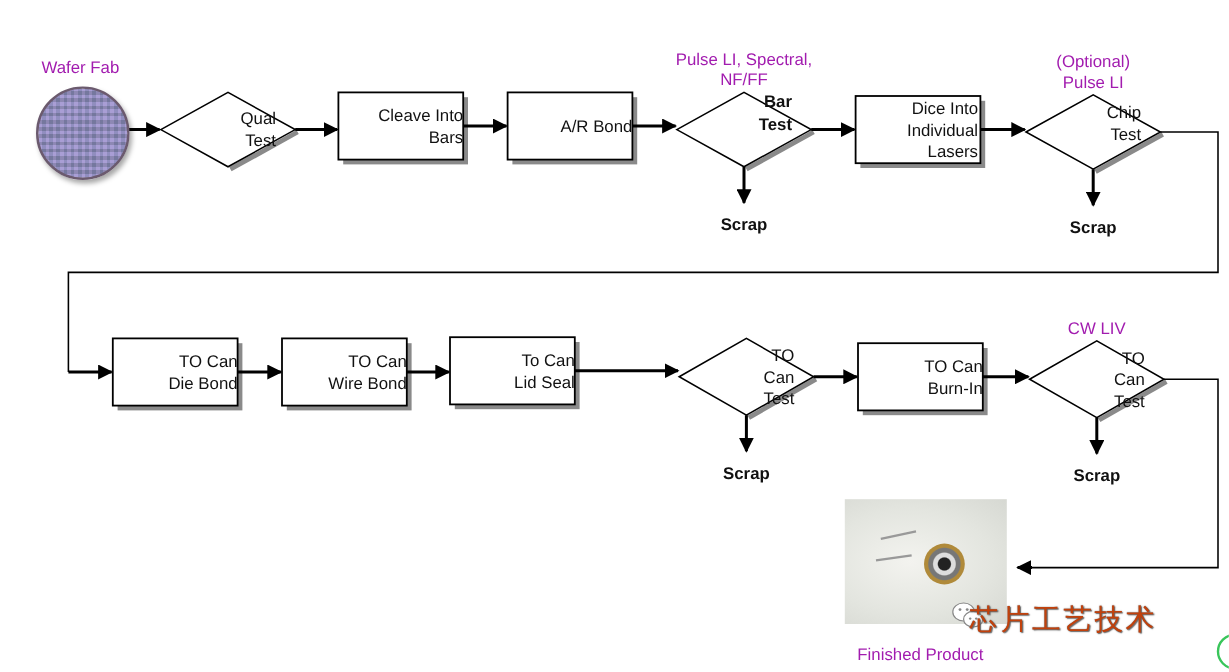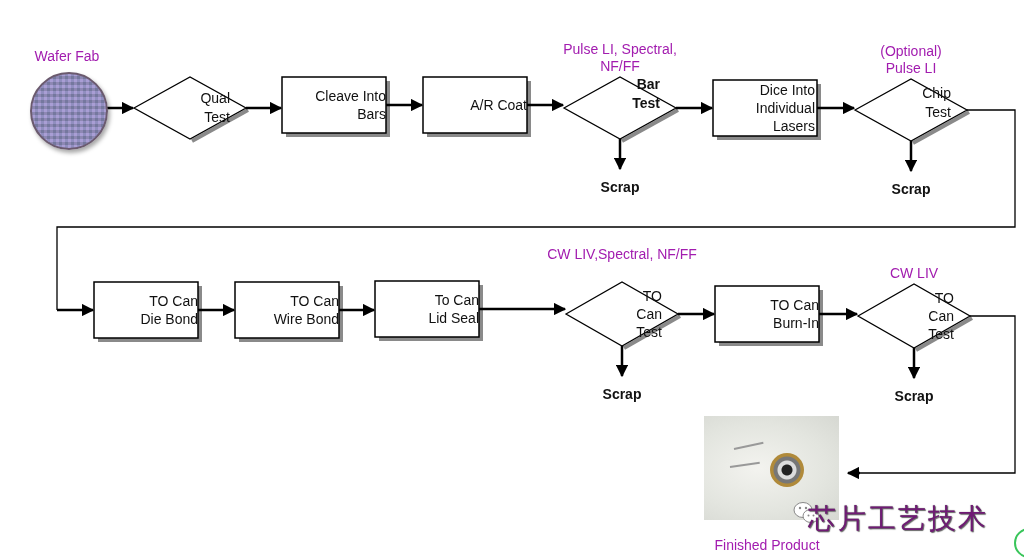--- a/index.html
+++ b/index.html
@@ -12,21 +12,21 @@
   .wafer { position: absolute; left: 30px; top: 72px; width: 74px; height: 74px; border-radius: 50%;
            background:
              repeating-linear-gradient(0deg, rgba(140,130,200,0.55) 0 3px, rgba(90,90,140,0.55) 3px 6px),
              repeating-linear-gradient(90deg, rgba(170,150,210,0.6) 0 3px, rgba(80,90,130,0.6) 3px 6px);
            border: 2px solid #6b5a6e; box-shadow: 2px 3px 4px rgba(0,0,0,0.35); }
   .photo { position: absolute; left: 704px; top: 416px; width: 135px; height: 104px;
            background: radial-gradient(ellipse at 40% 50%, #f3f3ef 0%, #e3e5df 60%, #d6d8d2 100%); }
   .can-body { position: absolute; left: 770px; top: 453px; width: 34px; height: 34px; border-radius: 50%;
               background: radial-gradient(circle, #222 0 5px, #ddd 6px 9px, #777 10px 13px, #b08a3a 14px 17px); }
   .pin { position: absolute; height: 2px; background: #999; width: 30px; transform-origin: left center; }
-  .wm { position: absolute; left: 808px; top: 500px; font-size: 28px; color: #701a75;
+  .wm { position: absolute; left: 808px; top: 500px; font-size: 24px; color: #c2410c;
         text-shadow: 0 0 1px #555, 1px 1px 1px #666; letter-spacing: 2px; font-family: "DejaVu Sans", sans-serif; }
   .wm-icon { position: absolute; left: 793px; top: 500px; width: 28px; height: 26px; }
   .badge { position: absolute; left: 1014px; top: 528px; width: 26px; height: 26px; border-radius: 50%;
            border: 2px solid #39c55a; background: #fff; }
 </style>
 </head>
 <body>
 
 <svg id="canvas" width="1024" height="560">
   <defs>
@@ -89,21 +89,21 @@
 <div id="texts">
     <div class="boxtxt" style="left:150px; top:87px; width:80px; height:42px; line-height:19px;">
       <span>Qual</span>
       <span>Test</span>
     </div>
     <div class="boxtxt" style="left:282px; top:77px; width:104px; height:56px;">
       <span>Cleave Into</span>
       <span>Bars</span>
     </div>
     <div class="boxtxt" style="left:423px; top:77px; width:104px; height:56px;">
-      <span>A/R Coat</span>
+      <span>A/R Bond</span>
     </div>
     <div class="boxtxt" style="left:580px; top:73px; width:80px; height:42px; line-height:19px;font-weight:bold;">
       <span>Bar</span>
       <span>Test</span>
     </div>
     <div class="scrap" style="left:620px; top:179px;">Scrap</div>
     <div class="lbl" style="left:620px; top:41px;">
       <div>Pulse LI, Spectral,</div>
       <div>NF/FF</div>
     </div>
@@ -133,21 +133,20 @@
       <span>To Can</span>
       <span>Lid Seal</span>
     </div>
     <div class="boxtxt" style="left:582px; top:282px; width:80px; height:64px; line-height:18px;">
       <span>TO</span>
       <span>Can</span>
       <span>Test</span>
     </div>
     <div class="scrap" style="left:622px; top:386px;">Scrap</div>
     <div class="lbl" style="left:622px; top:246px;">
-      <div>CW LIV,Spectral, NF/FF</div>
     </div>
     <div class="boxtxt" style="left:715px; top:286px; width:104px; height:56px;">
       <span>TO Can</span>
       <span>Burn-In</span>
     </div>
     <div class="boxtxt" style="left:874px; top:284px; width:80px; height:64px; line-height:18px;">
       <span>TO</span>
       <span>Can</span>
       <span>Test</span>
     </div>

